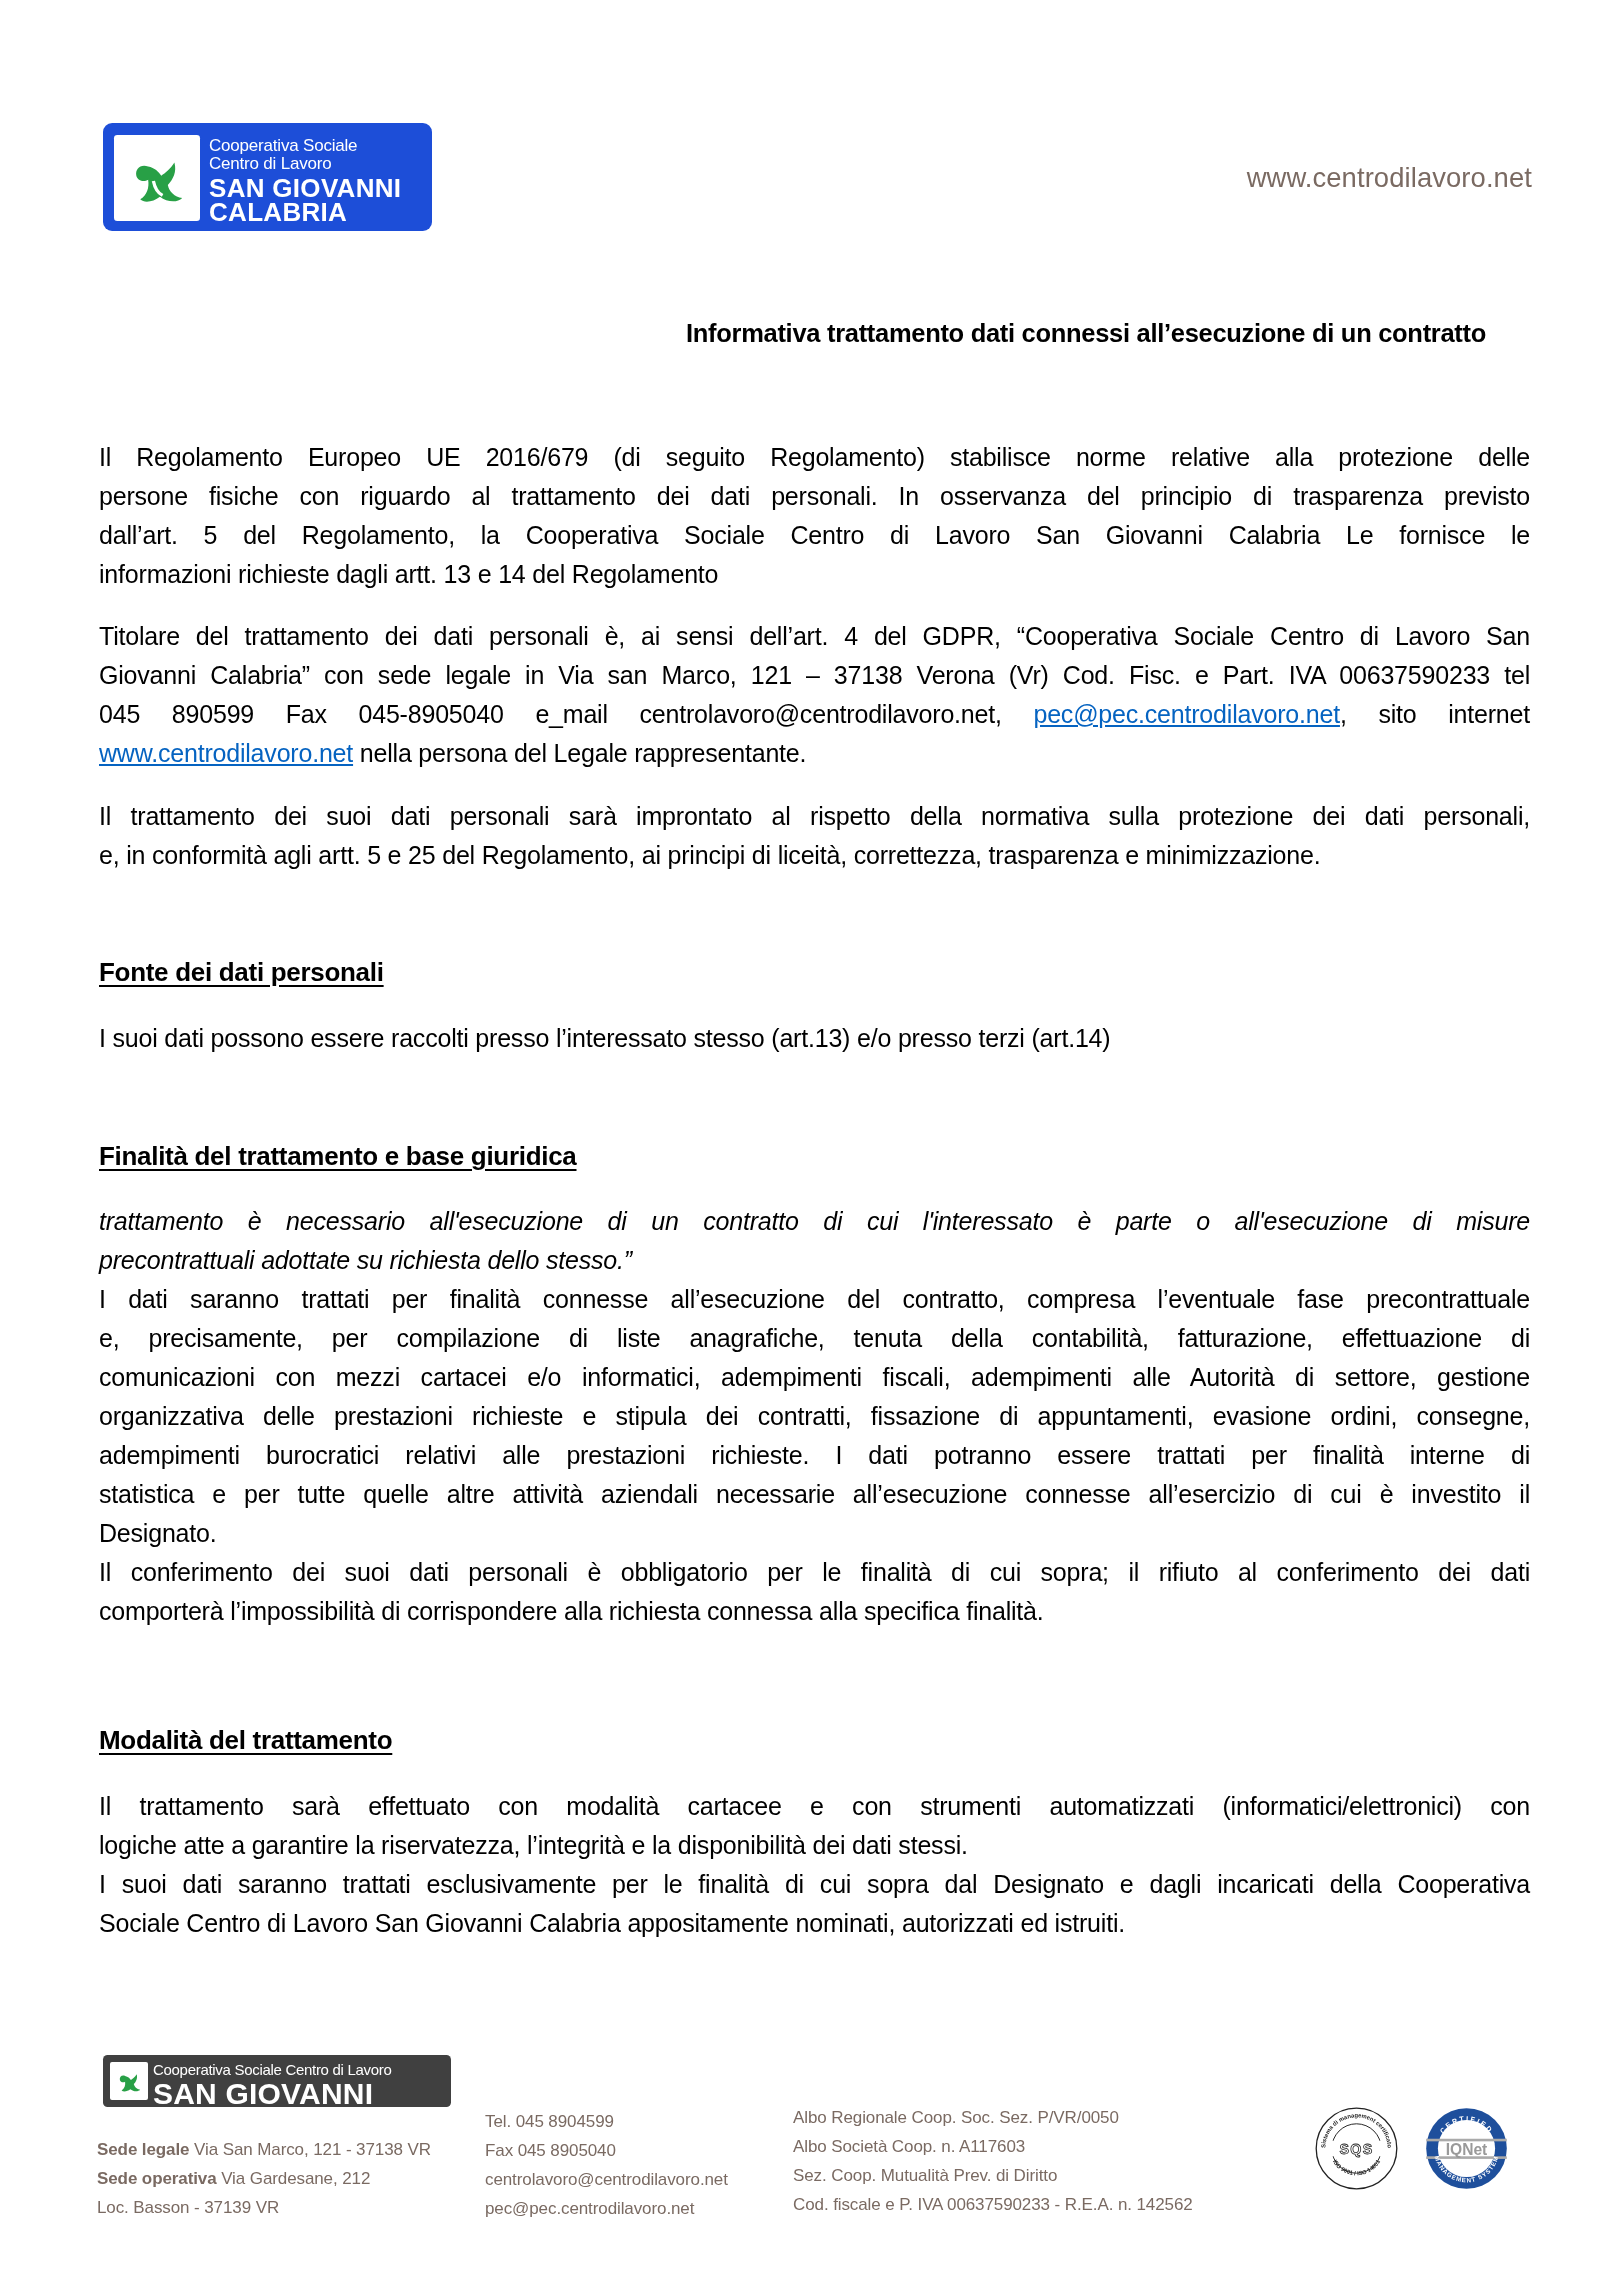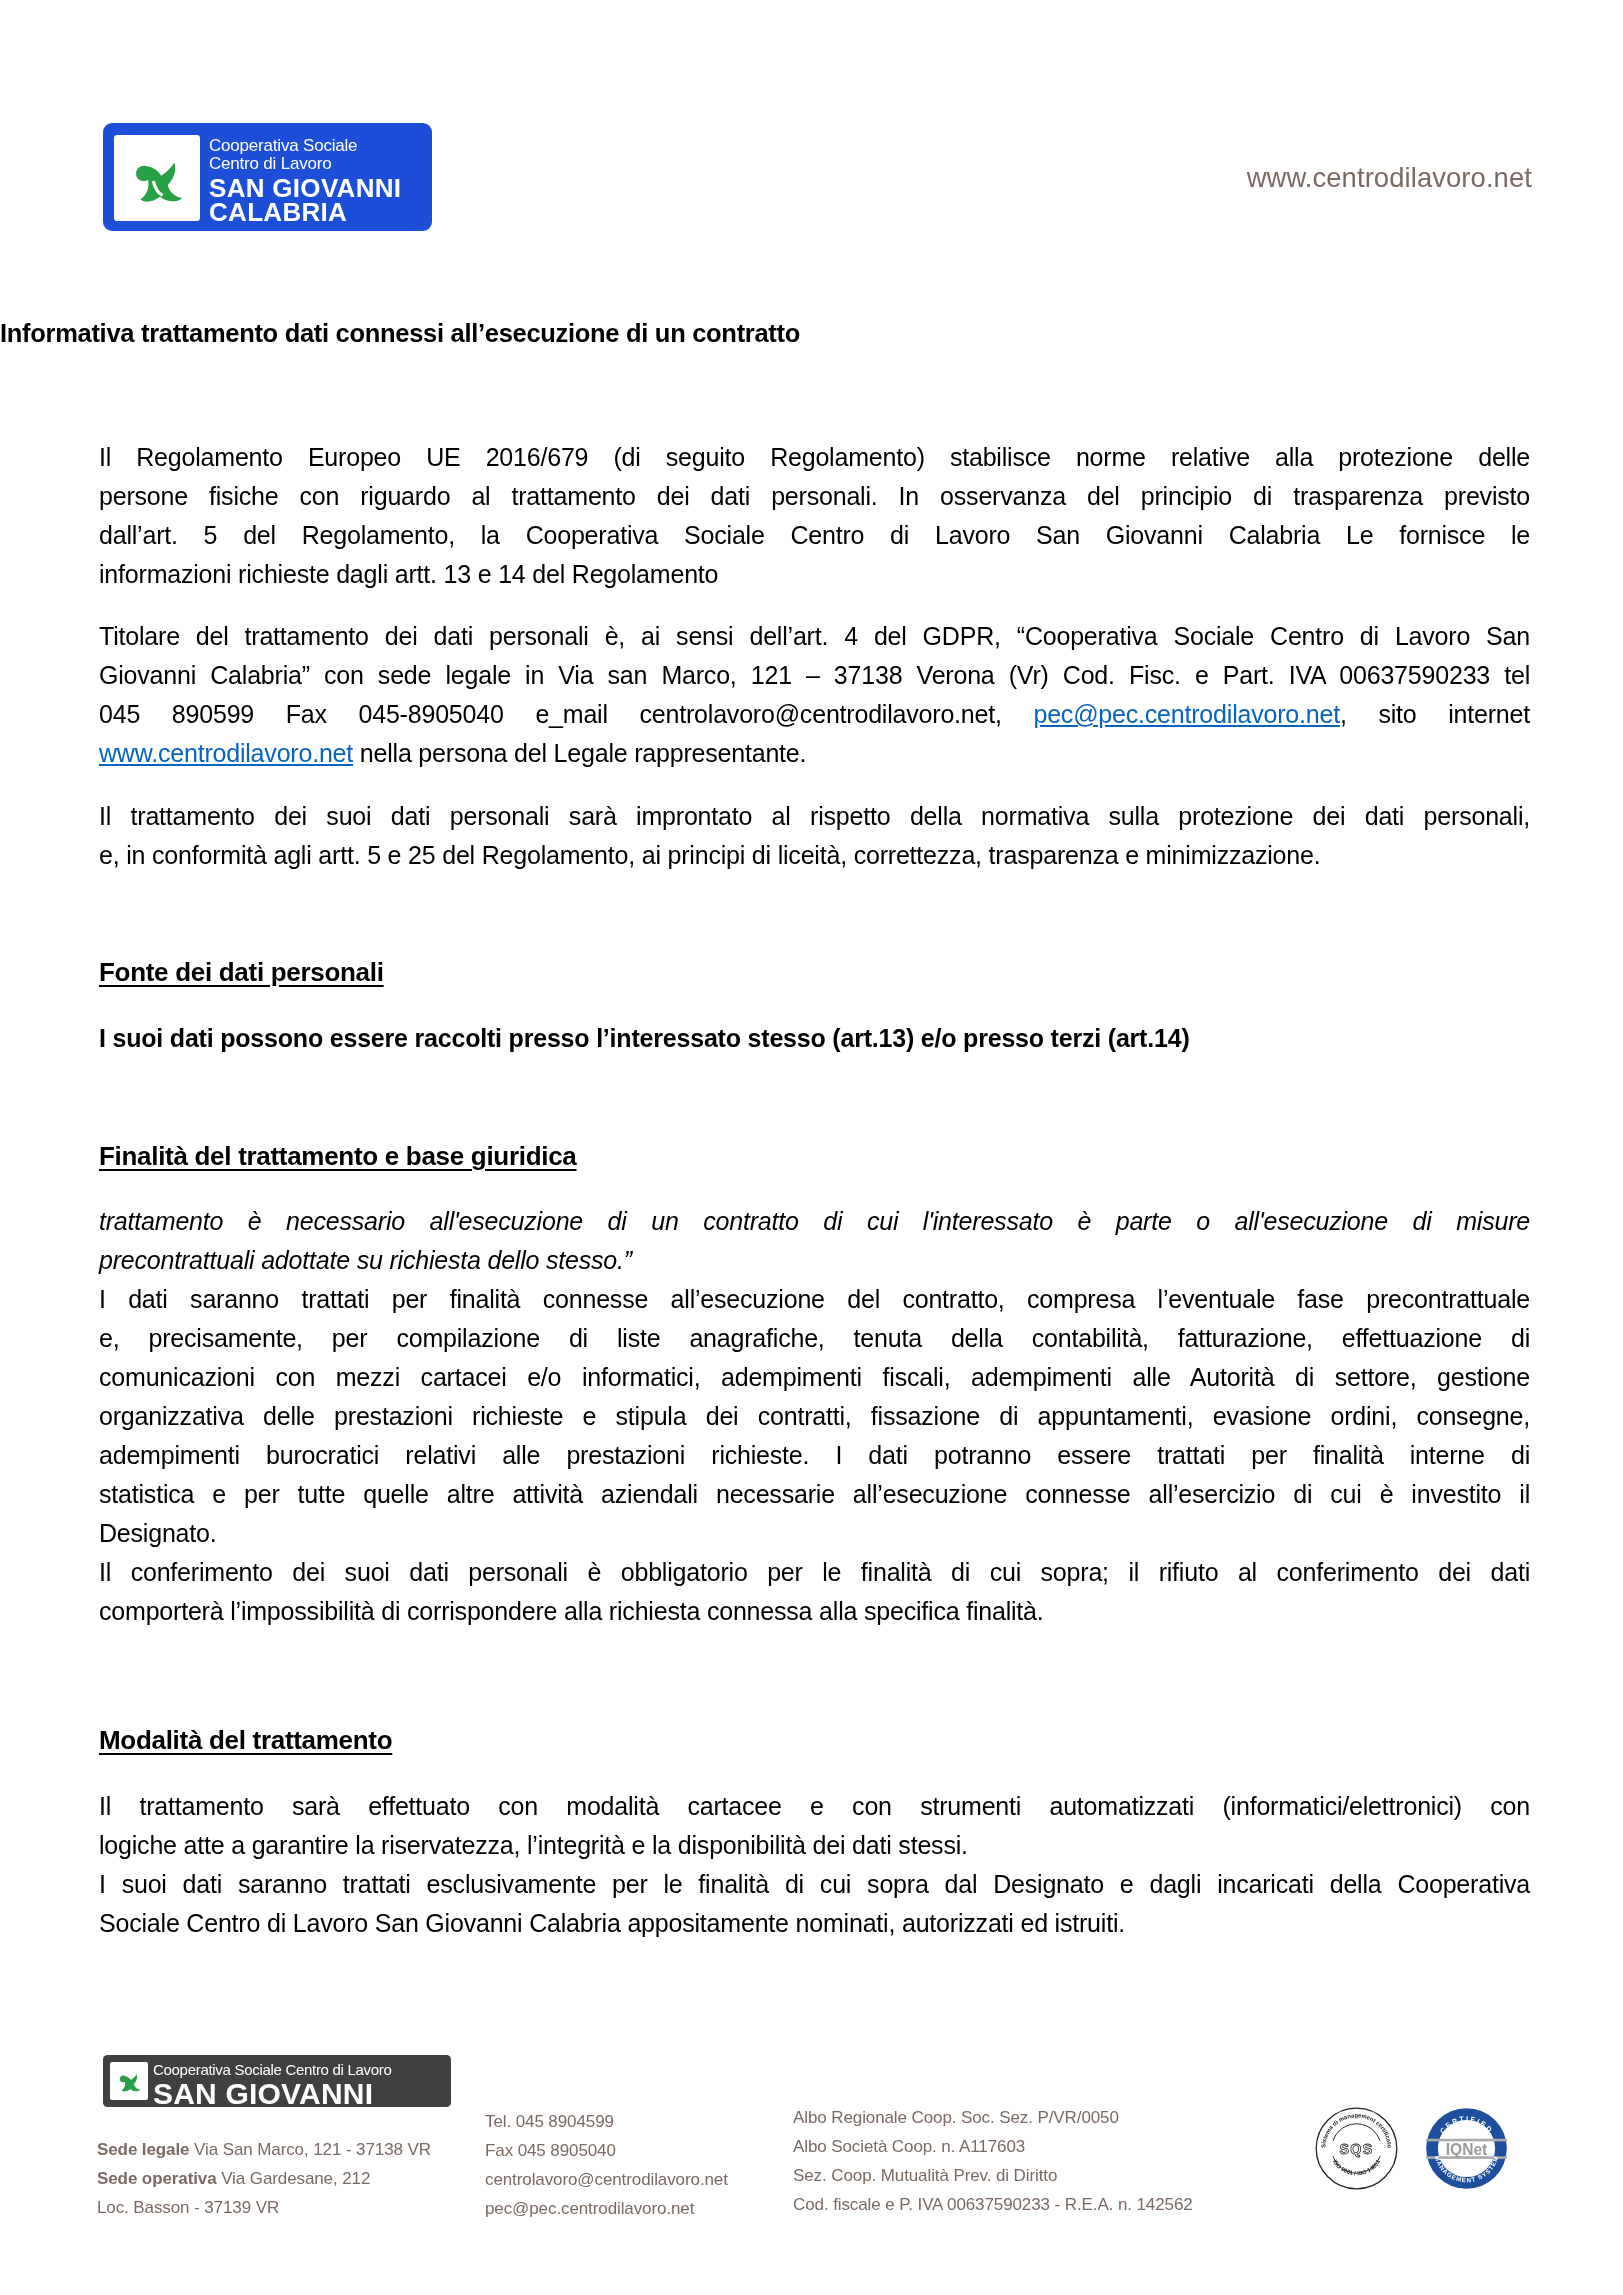--- a/index.html
+++ b/index.html
@@ -29,21 +29,21 @@
     }
     .logo-main .l3 { top: 52px; }
     .logo-main .l4 { top: 76px; }
 
     .site-url {
       position: absolute; right: 91px; top: 162px; font-size: 27.4px; color: #7a6a62; letter-spacing: 0.1px;
     }
 
     
     .doc-title {
-      position: absolute; left: 0; width: 1486px; top: 319px; text-align: left;
+      position: absolute; left: 0; width: 1486px; top: 319px; text-align: right;
       font-weight: bold; font-size: 25.5px; letter-spacing: -0.3px;
     }
     .para {
       position: absolute; left: 99px; width: 1431px; font-size: 25px; line-height: 39px;
       text-align: justify; letter-spacing: -0.2px;
     }
     .para .line { display: block; text-align-last: justify; white-space: nowrap; }
     .para .line.last { text-align-last: left; }
     .section-heading {
       position: absolute; left: 99px; font-weight: bold; font-size: 26px; text-decoration: underline;
@@ -110,21 +110,21 @@
     <span class="line"><span>045 890599 Fax 045-8905040 e_mail centrolavoro@centrodilavoro.net, </span><a class="link">pec@pec.centrodilavoro.net</a><span>, sito internet</span></span>
     <span class="line last"><a class="link">www.centrodilavoro.net</a><span>  nella persona del Legale rappresentante.</span></span>
   </div>
 
   <div class="para" style="top:797px;">
     <span class="line">Il trattamento dei suoi dati personali sarà improntato al rispetto della normativa sulla protezione dei dati personali,</span>
     <span class="line last">e, in conformità  agli artt. 5 e 25 del Regolamento, ai principi di liceità, correttezza, trasparenza e minimizzazione.</span>
   </div>
 
   <div class="section-heading" style="top:957px;">Fonte dei dati personali</div>
-  <div class="para" style="top:1019px;font-weight:bold;">
+  <div class="para" style="top:1019px;">
     <span class="line last">I suoi dati possono essere raccolti  presso l’interessato stesso  (art.13) e/o presso terzi (art.14)</span>
   </div>
 
   <div class="section-heading" style="top:1141px;">Finalità del trattamento e base giuridica</div>
   <div class="para" style="top:1202px;">
     <span class="line"><i>trattamento è necessario all'esecuzione di un contratto di cui l'interessato è parte o all'esecuzione di misure</i></span>
     <span class="line last"><i>precontrattuali adottate su richiesta dello stesso.”</i></span>
     <span class="line">I dati saranno trattati per finalità connesse all’esecuzione del contratto, compresa l’eventuale fase precontrattuale</span>
     <span class="line">e, precisamente, per compilazione di liste anagrafiche, tenuta della contabilità, fatturazione, effettuazione di</span>
     <span class="line">comunicazioni con mezzi cartacei e/o informatici, adempimenti fiscali, adempimenti alle Autorità di settore, gestione</span>

